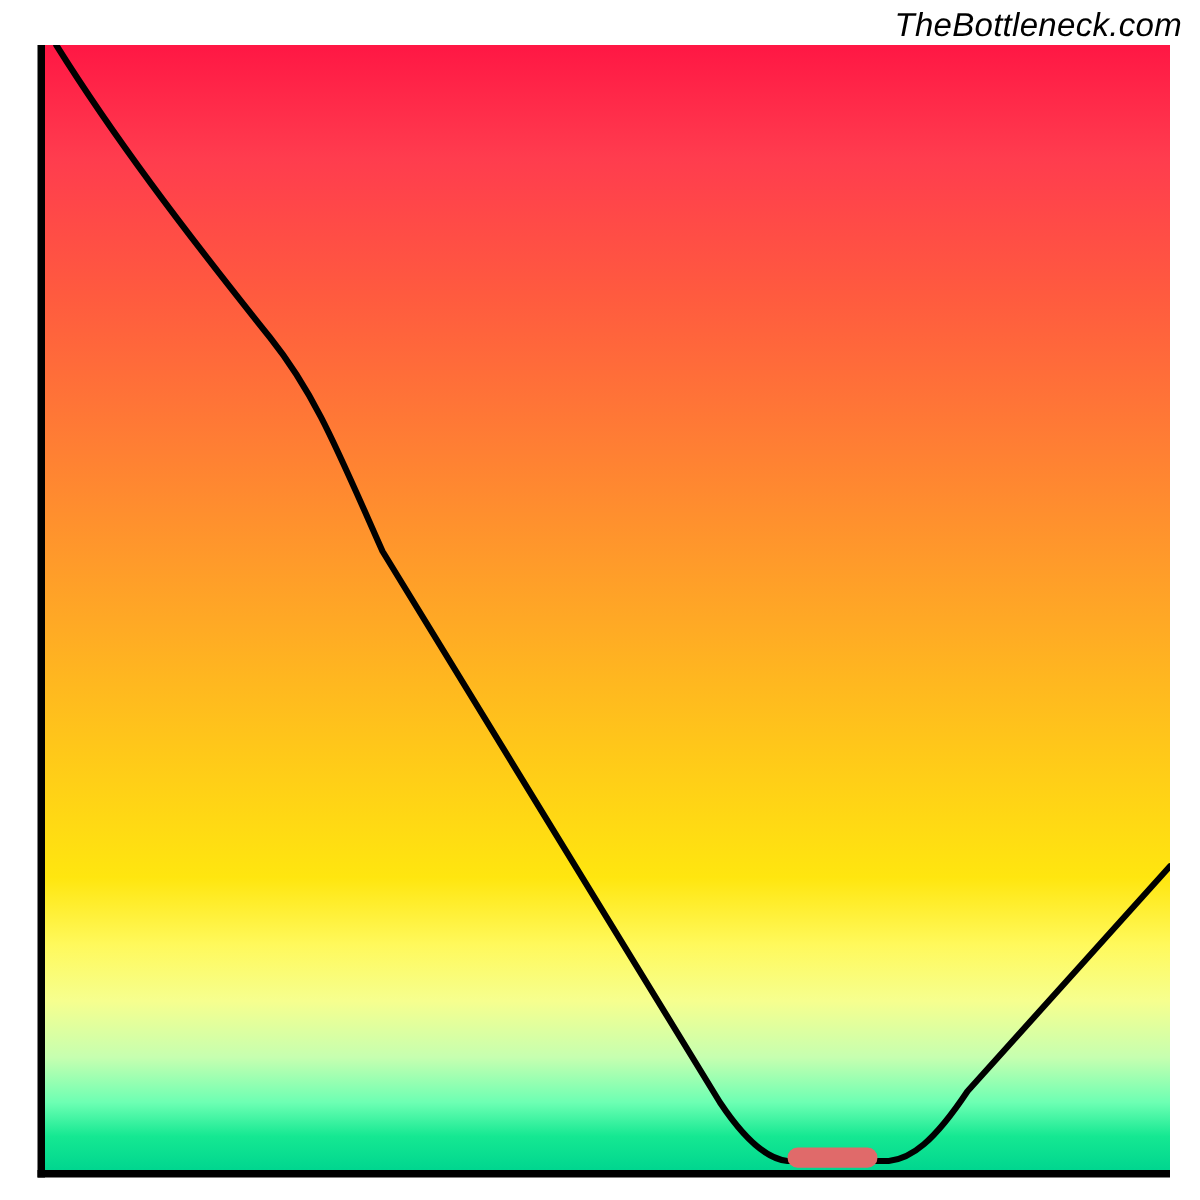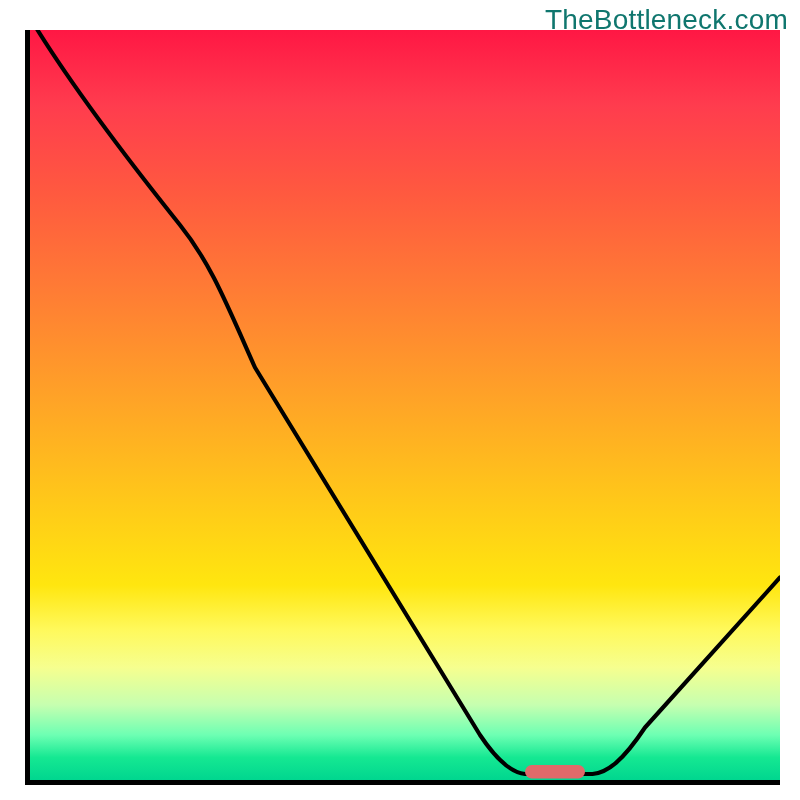--- a/index.html
+++ b/index.html
@@ -13,24 +13,25 @@
   }
   .container {
     position: relative;
     width: 800px;
     height: 800px;
   }
   .watermark {
     position: absolute;
     top: 4px;
     right: 12px;
-    font-size: 28px;
+    font-size: 22px;
     font-weight: 500;
-    color: #0f766e;
+    color: #000000;
     letter-spacing: 0.2px;
+    font-style: italic;
   }
   .plot-frame {
     position: absolute;
     left: 25px;
     top: 30px;
     width: 755px;
     height: 755px;
     background: linear-gradient(to bottom,
       #ff1744 0%,
       #ff3c4e 10%,

